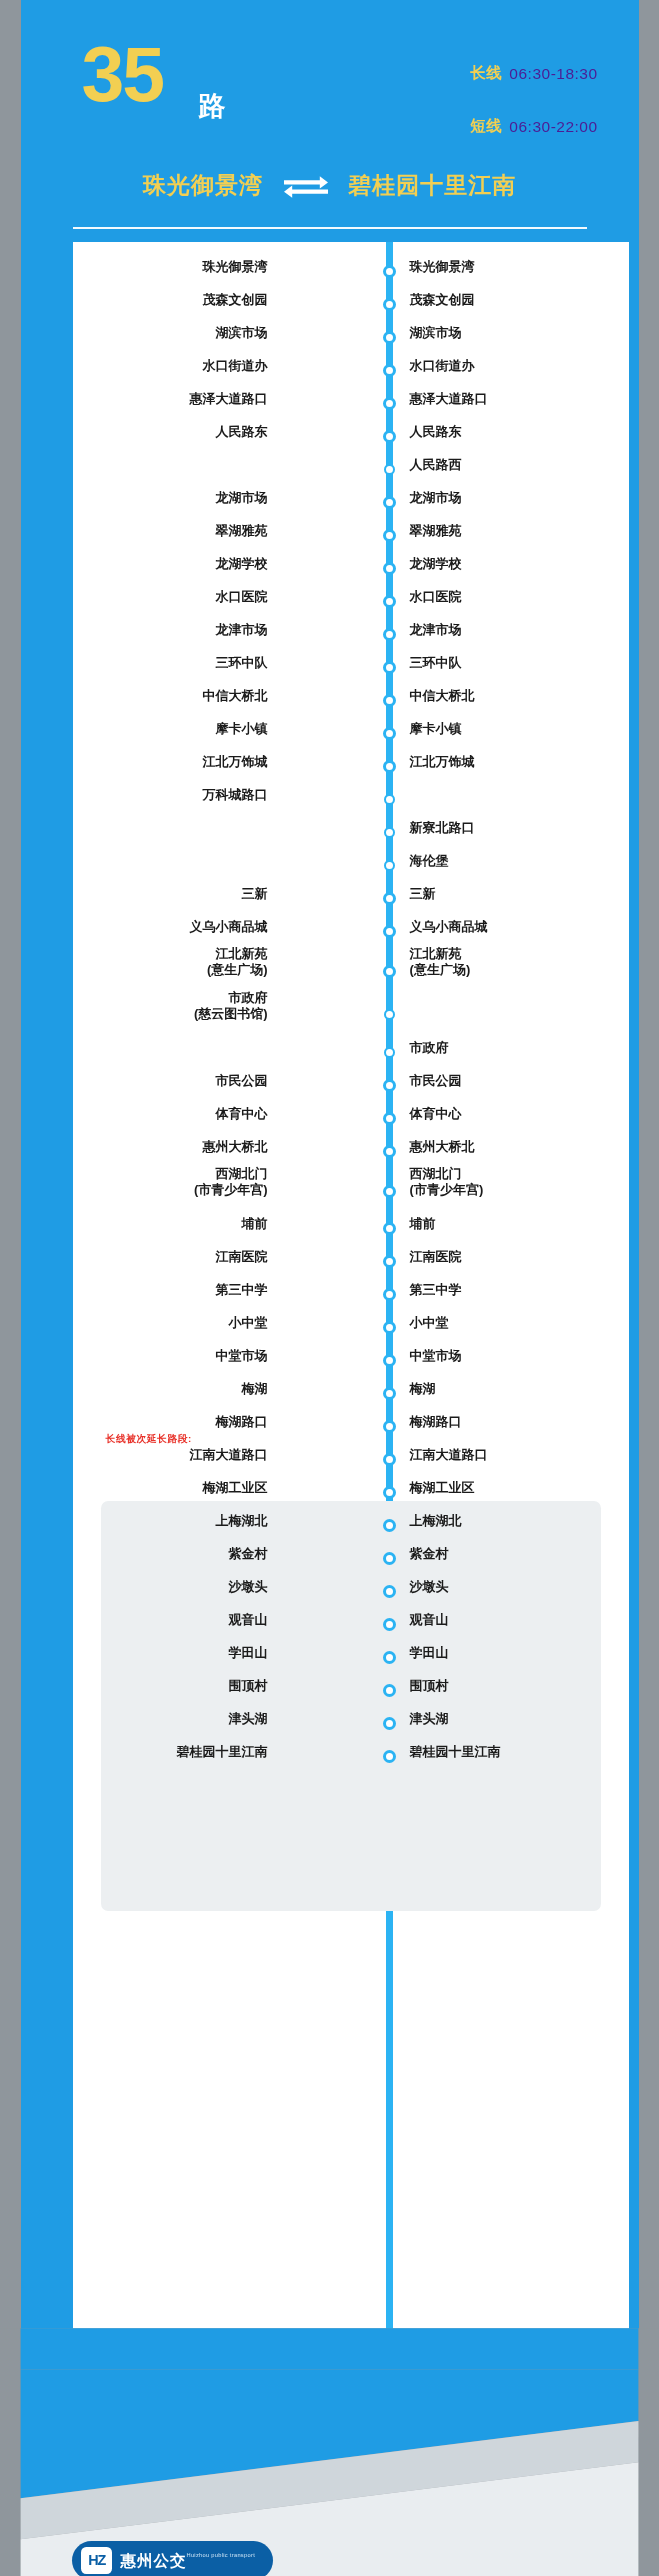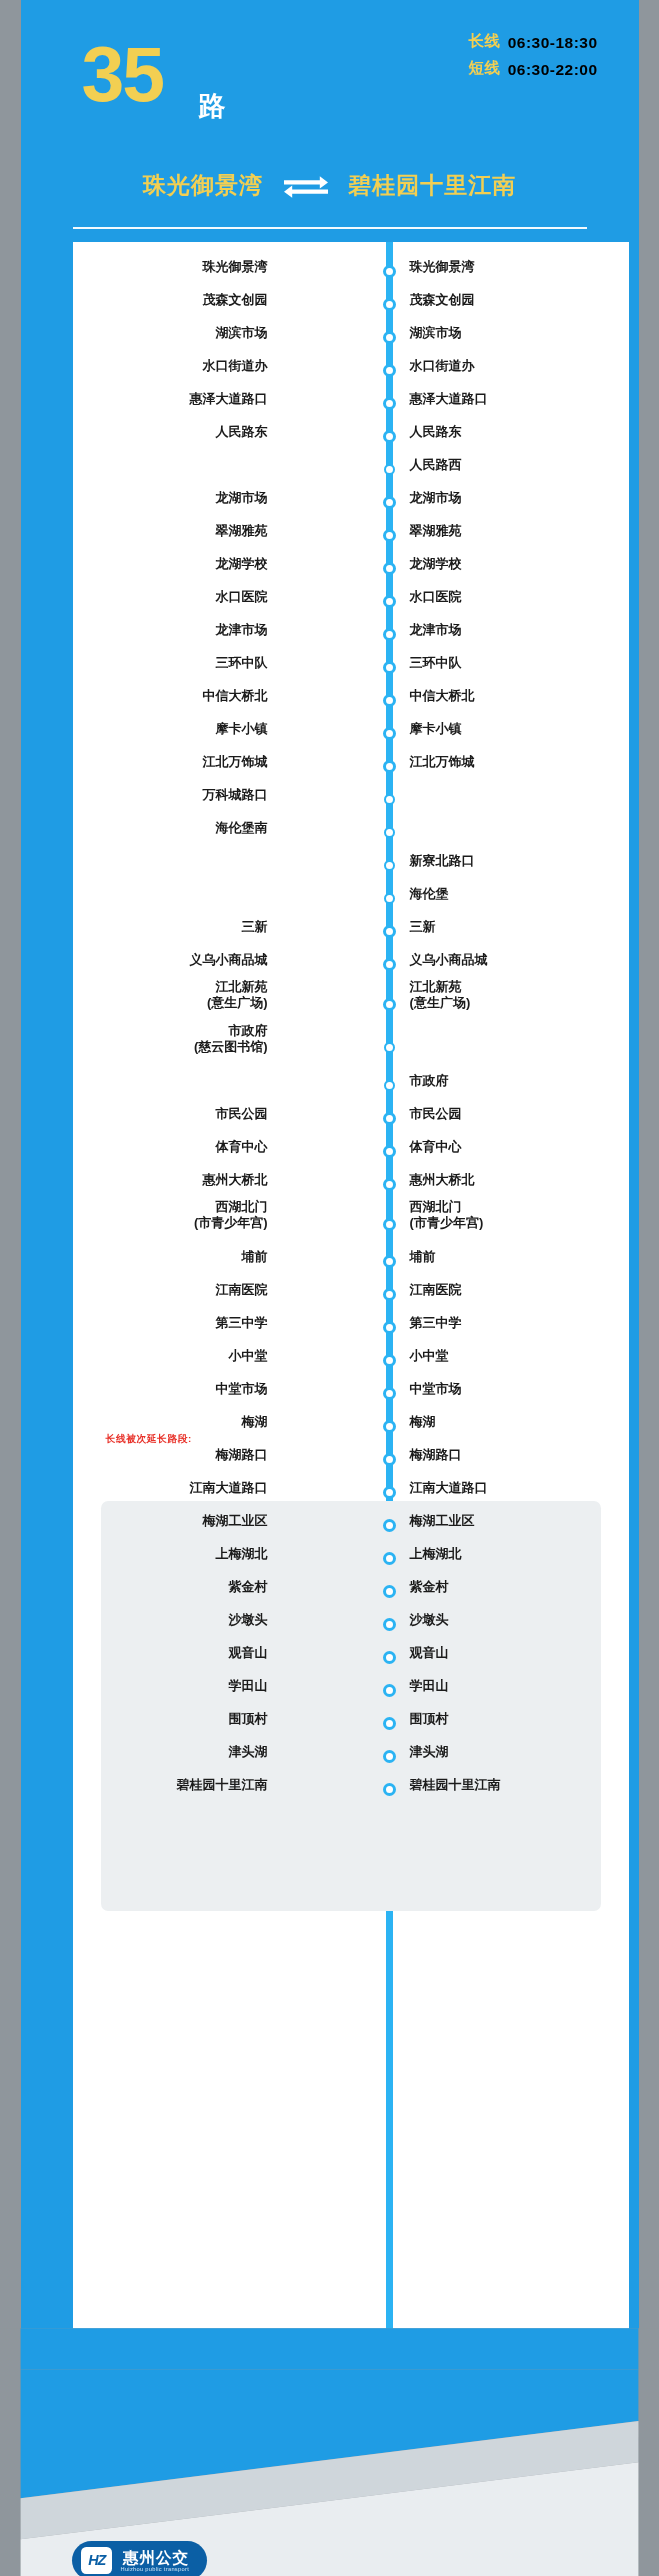--- a/index.html
+++ b/index.html
@@ -4,23 +4,23 @@
 <style>
   html,body{margin:0;padding:0;background:#9aa0a6;}
   body{font-family:"Liberation Sans","DejaVu Sans",sans-serif;}
   .page{position:relative;width:659px;height:2604px;background:#8f969c;overflow:hidden;}
   .blue-card{position:absolute;left:20.6px;top:0;width:618px;height:2555px;background:#1f9ce4;}
   
   .header{position:relative;height:242px;}
   .route-num{position:absolute;left:61px;top:36px;color:#f2cf52;font-size:77px;font-weight:bold;letter-spacing:-2.1px;line-height:1;}
   .route-unit{position:absolute;left:178px;top:88px;color:#ffffff;font-size:27px;font-weight:bold;}
   .times{position:absolute;right:41px;top:31px;text-align:left;}
-  .time-row{display:flex;align-items:flex-end;margin-bottom:6.2px;}
+  .time-row{display:flex;align-items:center;margin-bottom:6.2px;margin-top:32px;}
   .time-label{color:#f2cf52;font-size:15.5px;font-weight:bold;margin-right:7.2px;letter-spacing:0.5px;}
-  .time-val{color:#000000;font-size:15.5px;font-weight:bold;letter-spacing:0.5px;}
+  .time-val{color:#4c1d95;font-size:15.5px;font-weight:normal;letter-spacing:0.5px;}
   .termini{position:absolute;left:0;right:0;top:170px;display:flex;align-items:center;justify-content:center;}
   .term-name{color:#f2cf52;font-size:23px;font-weight:bold;letter-spacing:1px;}
   .arrows{margin:0 20.6px;display:flex;flex-direction:column;align-items:center;justify-content:center;}
   .arrows svg{display:block;}
   .hline{position:absolute;left:52px;right:52px;top:227px;height:2.1px;background:#ffffff;opacity:.95;}
   
   .white-card{position:absolute;left:52px;top:242px;width:556px;height:2087px;background:#ffffff;}
   .track{position:absolute;left:313px;top:0;width:7.2px;height:100%;background:#2bb3f3;}
   .stations{position:relative;padding-top:14.4px;}
   .st{position:relative;height:33px;}
@@ -31,22 +31,22 @@
   .st.two .lbl-left,.st.two .lbl-right{top:-3.1px;}
   .st.two{height:44px;}
   .st.two .dot{top:15.5px;}
   .ext-band{position:absolute;left:28px;right:28px;background:#eceff1;border-radius:7.2px;}
   .ext-note{position:absolute;left:33px;color:#e8322a;font-size:9.8px;font-weight:bold;letter-spacing:0.5px;}
   
   .footer-wrap{position:absolute;left:0;right:0;bottom:0;height:276px;}
   .diag{position:absolute;left:0;bottom:0;width:659px;height:276px;overflow:hidden;}
   .logo{position:absolute;left:72px;bottom:24px;display:flex;align-items:center;background:#0b5fa5;border-radius:20.6px;padding:6.2px 17.5px 6.2px 9.3px;}
   .logo-mark{width:31px;height:27px;border-radius:5.2px;background:#ffffff;display:flex;align-items:center;justify-content:center;margin-right:8.2px;}
-  .logo-mark span{color:#0b5fa5;font-size:14.4px;font-weight:bold;font-style:italic;letter-spacing:-1px;}
-  .logo-text{display:flex;flex-direction:column;align-items:flex-end;}
+  .logo-mark span{color:#0b5fa5;font-size:14.4px;font-weight:bold;letter-spacing:-1px;}
+  .logo-text{display:flex;flex-direction:row;}
   .logo-cn{color:#ffffff;font-size:15.5px;font-weight:bold;letter-spacing:1px;line-height:1.1;}
   .logo-en{color:#cfe6f7;font-size:5.7px;letter-spacing:0.3px;}
 </style>
 </head>
 <body>
 
 <div class="page">
 
   <div class="blue-card">
 
@@ -159,25 +159,20 @@
             <div class="dot"></div>
             <div class="lbl-right">摩卡小镇</div>
           </div>
           <div class="st">
             <div class="lbl-left">江北万饰城</div>
             <div class="dot"></div>
             <div class="lbl-right">江北万饰城</div>
           </div>
           <div class="st">
             <div class="lbl-left">万科城路口</div>
-            <div class="dot small"></div>
-            <div class="lbl-right"></div>
-          </div>
-          <div class="st">
-            <div class="lbl-left">海伦堡南</div>
             <div class="dot small"></div>
             <div class="lbl-right"></div>
           </div>
           <div class="st">
             <div class="lbl-left"></div>
             <div class="dot small"></div>
             <div class="lbl-right">新寮北路口</div>
           </div>
           <div class="st">
             <div class="lbl-left"></div>

